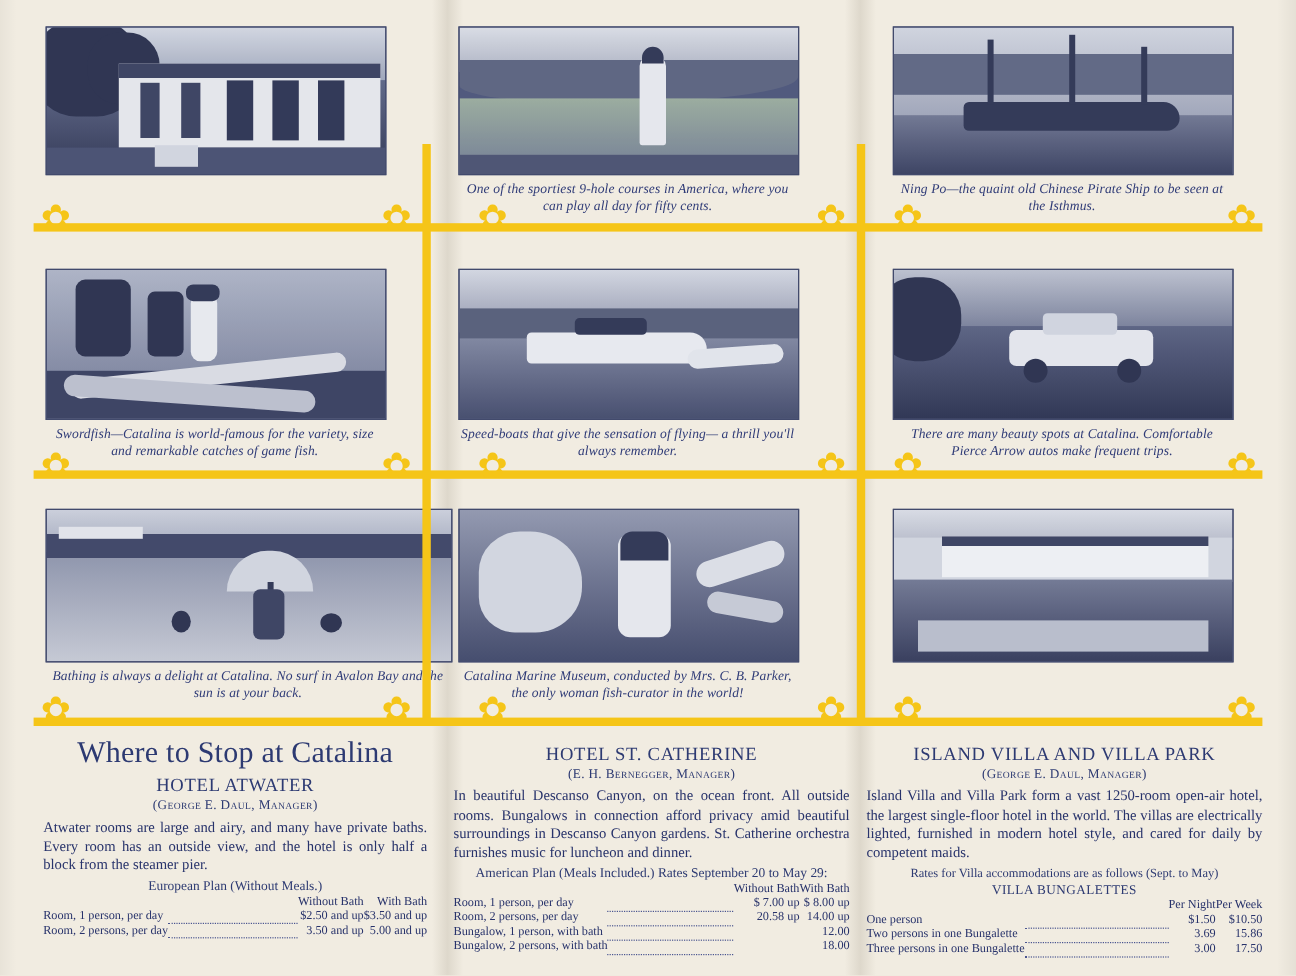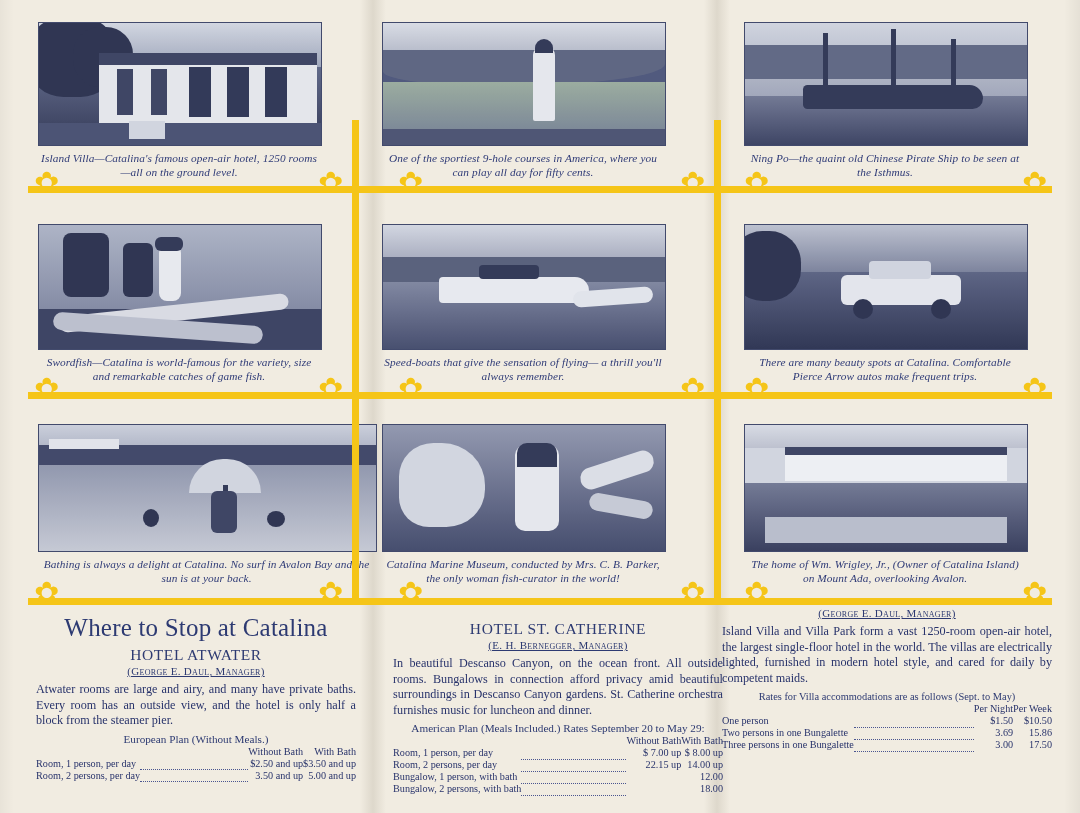--- a/index.html
+++ b/index.html
@@ -73,34 +73,34 @@
   .vrule{
     position:absolute;width:7px;background:#f5c518;
   }
 
   
   .bottom{
     position:absolute;left:0;top:606px;width:904px;height:207px;
   }
   .tcol{position:absolute;top:0;}
   .tcol.t1{left:36px;width:320px;}
-  .tcol.t2{left:393px;width:330px;}
+  .tcol.t2{left:378px;width:330px;}
   .tcol.t3{left:722px;width:330px;}
 
   h1.where{
     font-size:25px;font-weight:normal;text-align:center;margin:8px 0 4px 0;
     letter-spacing:0.2px;color:#2d3a72;
   }
   h2.hotel{
     font-size:15.5px;font-weight:normal;text-align:center;margin:2px 0 0 0;
     letter-spacing:0.6px;color:#2d3a72;
   }
   .mgr{
     font-size:11px;text-align:center;margin:1px 0 5px 0;color:#2d3a72;
-    font-variant:small-caps;letter-spacing:0.3px;text-decoration:underline;
+    font-variant:small-caps;letter-spacing:0.3px;
   }
   p.body{
     font-size:12.2px;line-height:1.28;margin:3px 0 4px 0;text-align:justify;
     color:#28336b;
   }
   .plan{
     font-size:11.2px;text-align:center;margin:4px 0 1px 0;
   }
   table.rates{
     width:100%;border-collapse:collapse;font-size:10.2px;color:#28336b;
@@ -145,21 +145,20 @@
             <div style="position:absolute;left:60px;top:30px;right:4px;height:12px;background:#3a4579;"></div>
             <div style="position:absolute;left:78px;top:46px;width:16px;height:46px;background:#3a4579;"></div>
             <div style="position:absolute;left:112px;top:46px;width:16px;height:46px;background:#3a4579;"></div>
             <div style="position:absolute;left:150px;top:44px;width:22px;height:50px;background:#2e3a6d;"></div>
             <div style="position:absolute;left:188px;top:44px;width:22px;height:50px;background:#2e3a6d;"></div>
             <div style="position:absolute;left:226px;top:44px;width:22px;height:50px;background:#2e3a6d;"></div>
             <div style="position:absolute;left:0;bottom:0;right:0;height:22px;background:#47538a;"></div>
             <div style="position:absolute;left:90px;bottom:6px;width:36px;height:18px;background:#cfd5e6;"></div>
           </div>
         </div>
-        <div class="caption">Island Villa—Catalina's famous open-air hotel, 1250 rooms—all on the ground level.</div>
       </div>
 
       <div class="cell" style="position:absolute;top:224px;left:0;width:282px;">
         <div class="photo" style="height:124px;">
           <div class="ph">
             <div class="sky" style="height:100%;background:linear-gradient(#aab4d2,#6c79a8);"></div>
             <div class="blob dk" style="left:24px;top:8px;width:46px;height:64px;border-radius:8px;"></div>
             <div class="blob dk" style="left:84px;top:18px;width:30px;height:54px;border-radius:6px;"></div>
             <div style="position:absolute;left:0;bottom:0;right:0;height:40px;background:#39447a;"></div>
             <div style="position:absolute;left:20px;bottom:28px;width:230px;height:16px;background:#d7dbe9;transform:rotate(-6deg);border-radius:8px;"></div>
@@ -270,21 +269,20 @@
         <div class="photo" style="height:126px;">
           <div class="ph">
             <div class="sky" style="height:26%;background:linear-gradient(#d6dbea,#aeb6d0);"></div>
             <div style="position:absolute;left:0;right:0;top:18%;height:30%;background:#cfd5e6;"></div>
             <div style="position:absolute;left:40px;top:22px;right:20px;height:34px;background:#eceff6;"></div>
             <div style="position:absolute;left:40px;top:22px;right:20px;height:8px;background:#3a4579;"></div>
             <div style="position:absolute;left:0;right:0;bottom:0;height:54%;background:linear-gradient(#6f7ba7,#353f74);"></div>
             <div style="position:absolute;left:20px;bottom:8px;right:20px;height:26px;background:#b6bed6;"></div>
           </div>
         </div>
-        <div class="caption">The home of Wm. Wrigley, Jr., (Owner of Catalina Island) on Mount Ada, overlooking Avalon.</div>
       </div>
     </div>
 
     <div class="rule r1"></div>
     <div class="rule r2"></div>
     <div class="rule r3"></div>
 
     <div class="vrule" style="left:352px;top:120px;height:480px;"></div>
     <div class="vrule" style="left:714px;top:120px;height:480px;"></div>
 
@@ -357,43 +355,45 @@
         </tr>
         <tr>
           <td class="lbl">Room, 1 person, per day</td>
           <td class="dots"></td>
           <td class="num">$ 7.00 up</td>
           <td class="num">$ 8.00 up</td>
         </tr>
         <tr>
           <td class="lbl">Room, 2 persons, per day</td>
           <td class="dots"></td>
-          <td class="num">22.15 up</td>
+          <td class="num">20.58 up</td>
           <td class="num">14.00 up</td>
         </tr>
         <tr>
           <td class="lbl">Bungalow, 1 person, with bath</td>
           <td class="dots"></td>
           <td class="num"></td>
           <td class="num">12.00</td>
         </tr>
         <tr>
           <td class="lbl">Bungalow, 2 persons, with bath</td>
           <td class="dots"></td>
           <td class="num"></td>
           <td class="num">18.00</td>
         </tr>
       </tbody>
         </table>
     </div>
 
     <div class="tcol t3">
+      <h2 class="hotel" style="margin-top:14px;">ISLAND VILLA AND VILLA PARK</h2>
       <div class="mgr">(George E. Daul, Manager)</div>
       <p class="body">Island Villa and Villa Park form a vast 1250-room open-air hotel, the largest single-floor hotel in the world.  The villas are electrically lighted, furnished in modern hotel style, and cared for daily by competent maids.</p>
       <div class="ratesnote">Rates for Villa accommodations are as follows (Sept. to May)</div>
+      <div class="bungtitle">VILLA BUNGALETTES</div>
       <table class="rates">
         <tbody>
             <tr class="hdr">
           <td></td>
           <td></td>
           <td class="num">Per Night</td>
           <td class="num">Per Week</td>
         </tr>
         <tr>
           <td class="lbl">One person</td>

